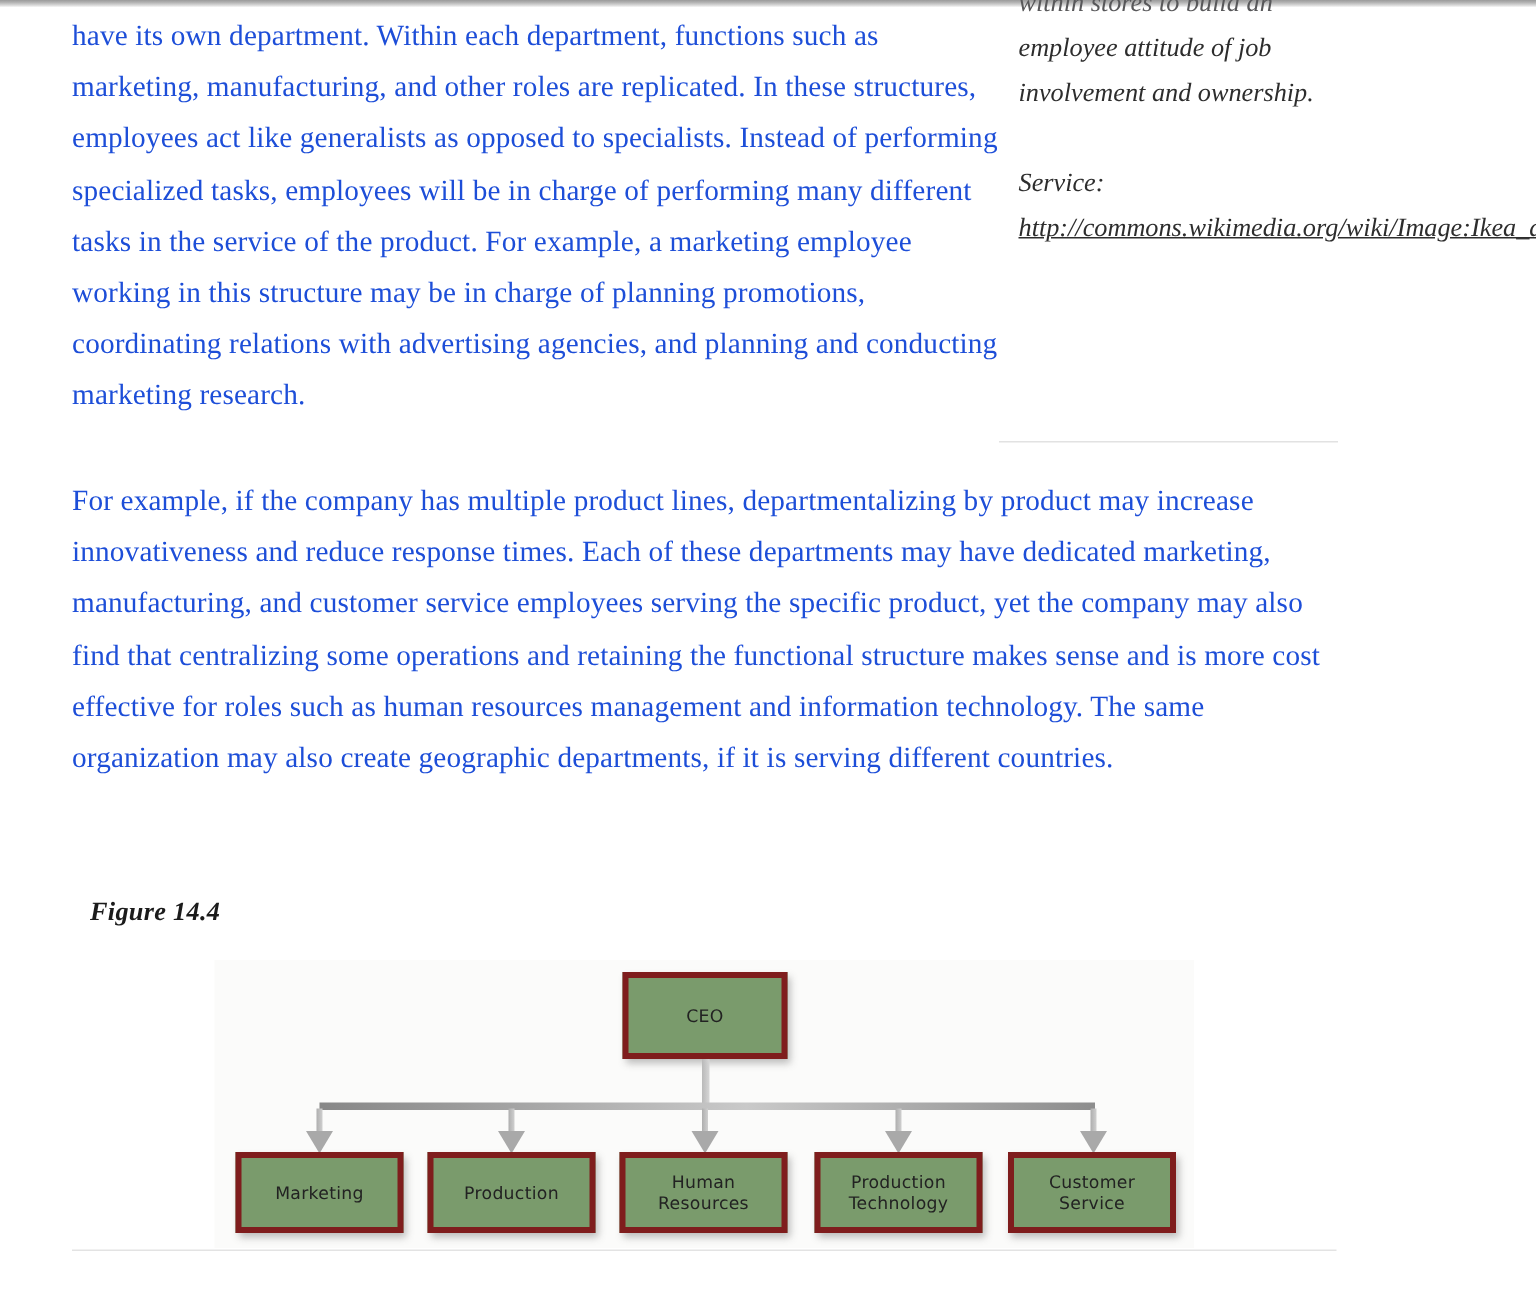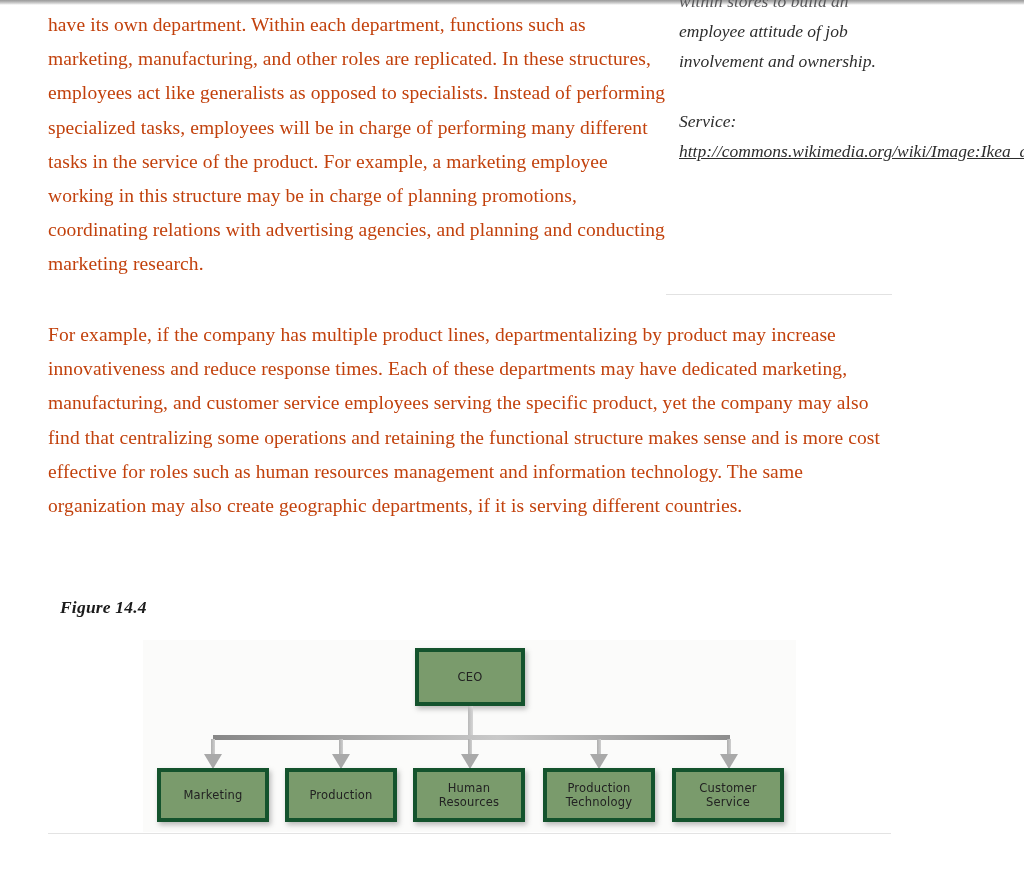--- a/index.html
+++ b/index.html
@@ -37,21 +37,21 @@
   .body-col {
     position: absolute;
     left: 48px;
     top: 8px;
     width: 618px;
   }
   p.para {
     margin: 0;
     font-size: 19.5px;
     line-height: 34.2px;
-    color: #c2410c;
+    color: #1d4ed8;
     text-align: left;
     letter-spacing: 0.1px;
   }
 
   .para-2-wrap {
     position: absolute;
     left: 48px;
     top: 318px;
     width: 848px;
   }
@@ -124,21 +124,21 @@
   .orgchart {
     position: relative;
     width: 100%;
     height: 100%;
   }
 
   
   .node {
     position: absolute;
     background: #7a9b6c;
-    border: 4px solid #14532d;
+    border: 4px solid #7f1d1d;
     box-shadow: 2px 3px 5px rgba(90,90,90,0.40);
     display: flex;
     align-items: center;
     justify-content: center;
     text-align: center;
     font-family: "DejaVu Sans", "Liberation Sans", sans-serif;
     font-size: 11.5px;
     line-height: 14.5px;
     color: #222222;
     letter-spacing: 0.2px;

